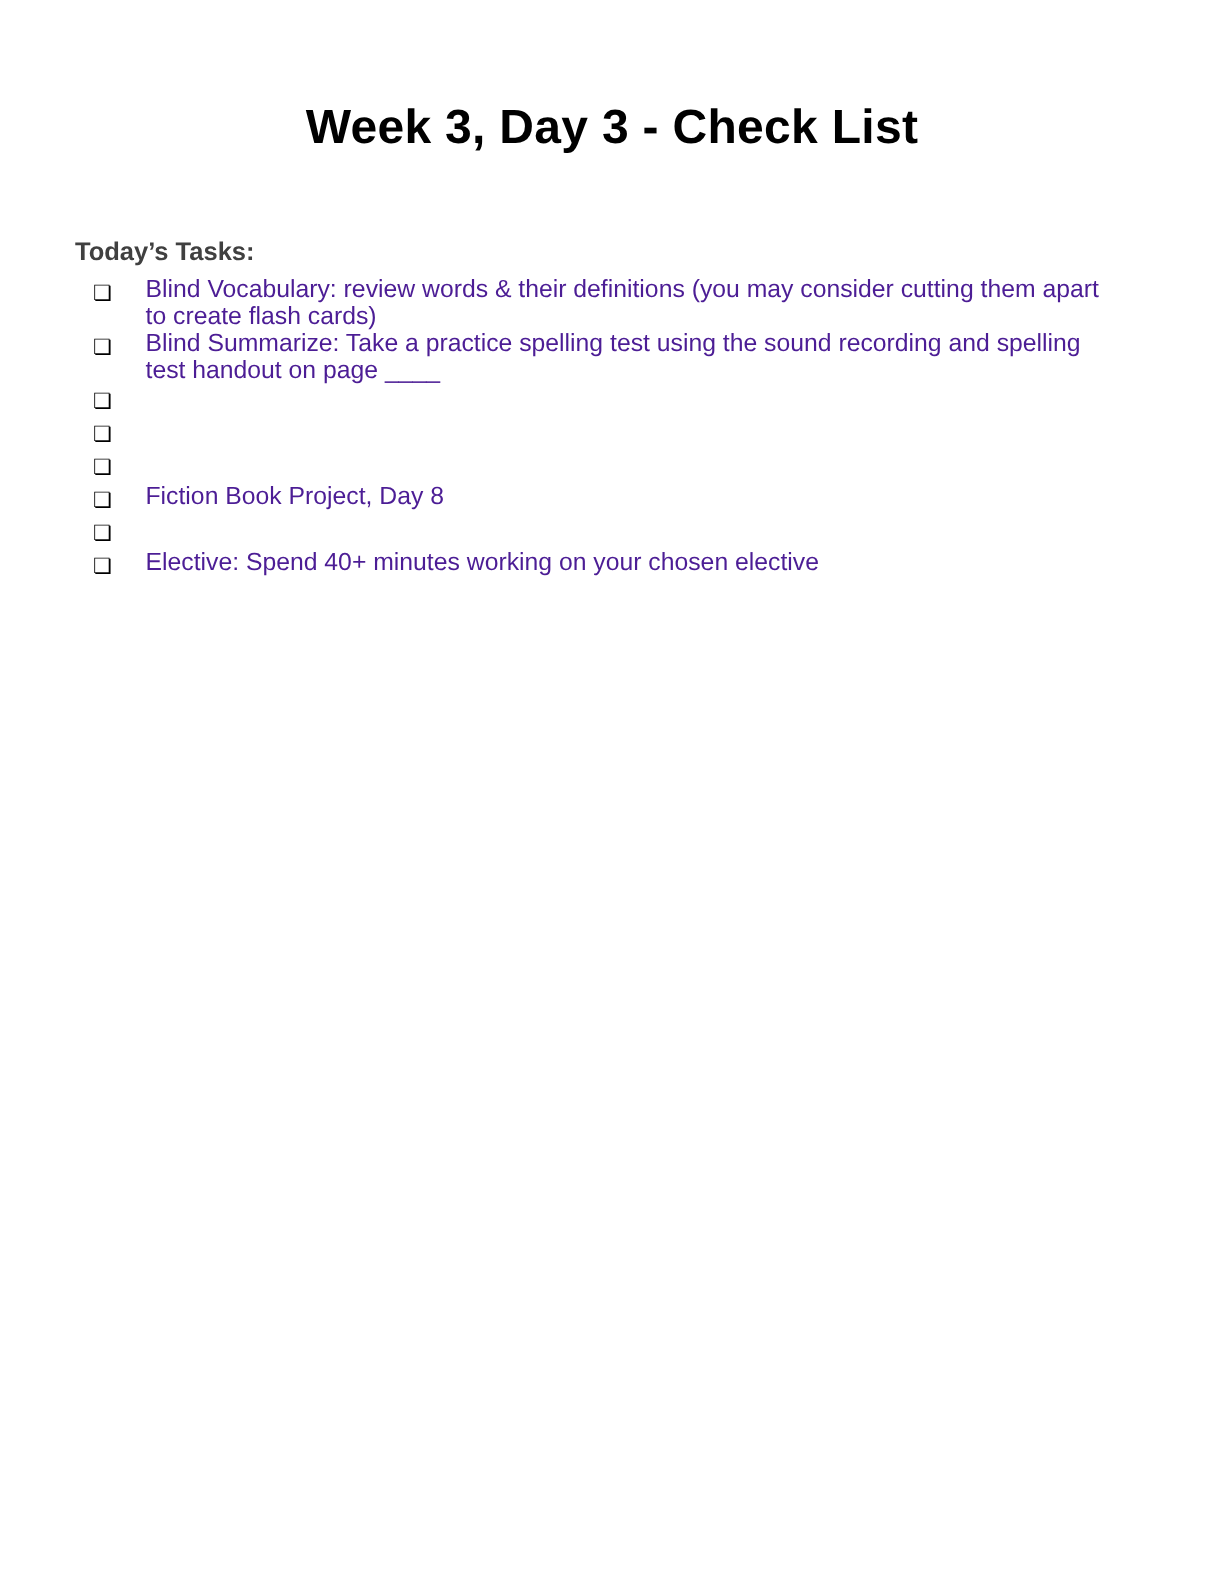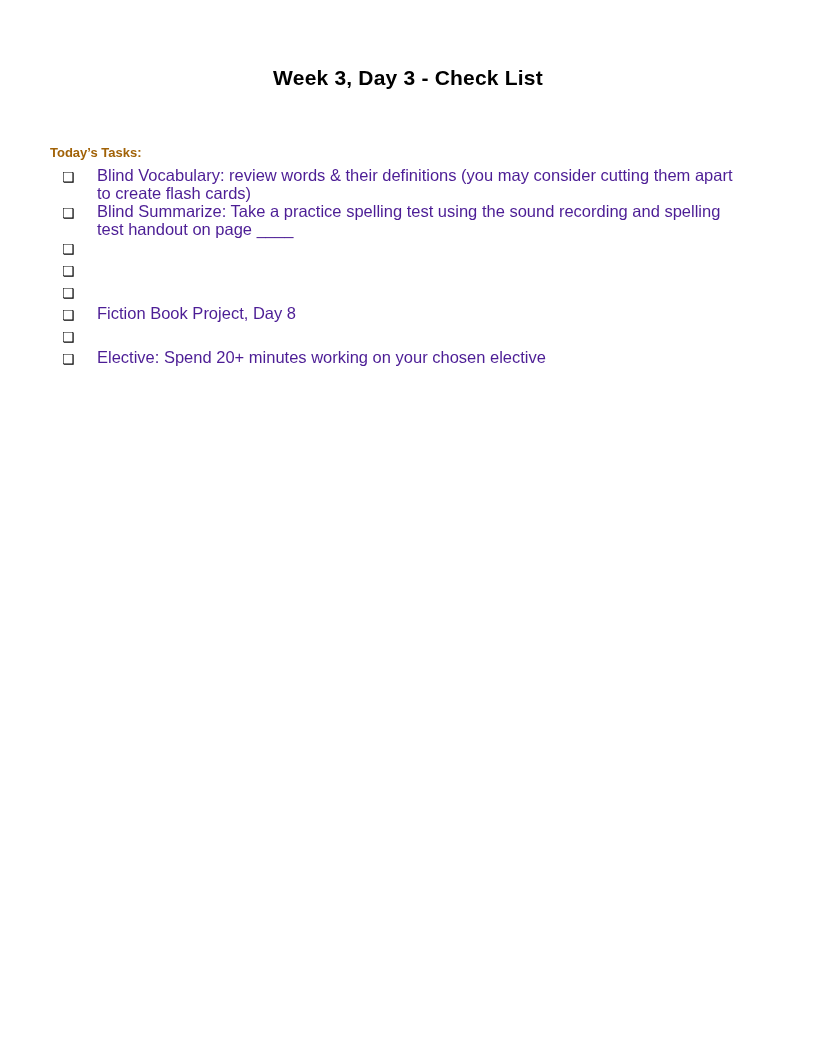--- a/index.html
+++ b/index.html
@@ -14,30 +14,30 @@
   }
   .page {
     width: 816px;
     height: 1056px;
     position: relative;
     background: #ffffff;
   }
   .doc-title {
     margin-top: 66px;
     text-align: center;
-    font-size: 21px;
+    font-size: 32px;
     font-weight: bold;
     letter-spacing: 0.2px;
     color: #000000;
   }
   .section-heading {
     margin: 55px 0 6px 50px;
-    font-size: 13px;
+    font-size: 17px;
     font-weight: bold;
-    color: #a16207;
+    color: #404040;
   }
   .task-list {
     margin-left: 50px;
   }
   .task-row {
     display: flex;
     align-items: flex-start;
     padding-left: 12px;
   }
   .checkbox {
@@ -91,18 +91,18 @@
       <span class="checkbox">❏</span>
       <span class="task-text">Fiction Book Project, Day 8</span>
     </div>
 
     <div class="task-row">
       <span class="checkbox">❏</span>
     </div>
 
     <div class="task-row">
       <span class="checkbox">❏</span>
-      <span class="task-text">Elective: Spend 20+ minutes working on your chosen elective</span>
+      <span class="task-text">Elective: Spend 40+ minutes working on your chosen elective</span>
     </div>
 
   </div>
 
 </div>
 
 </body></html>

